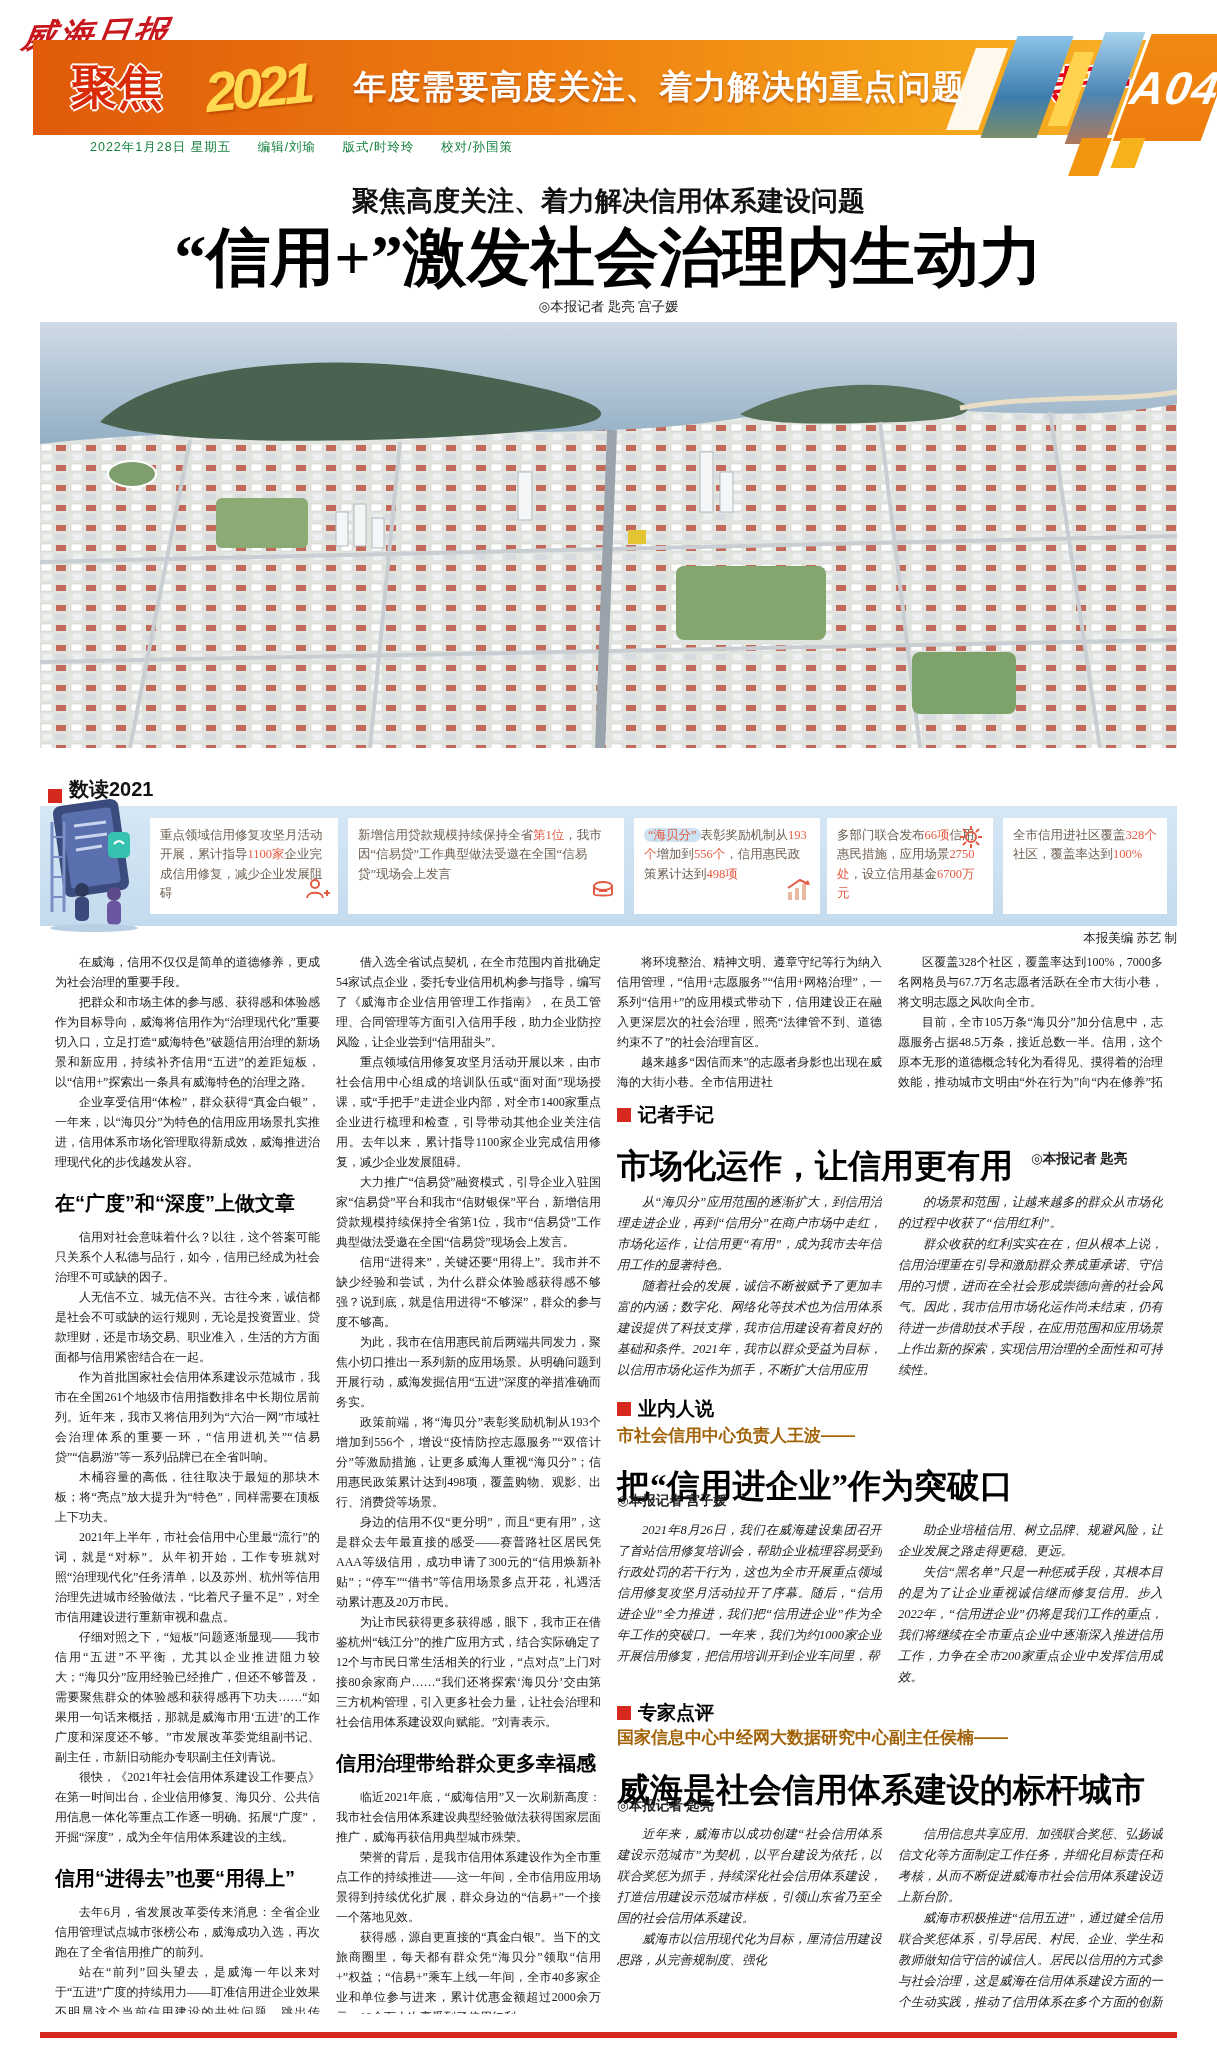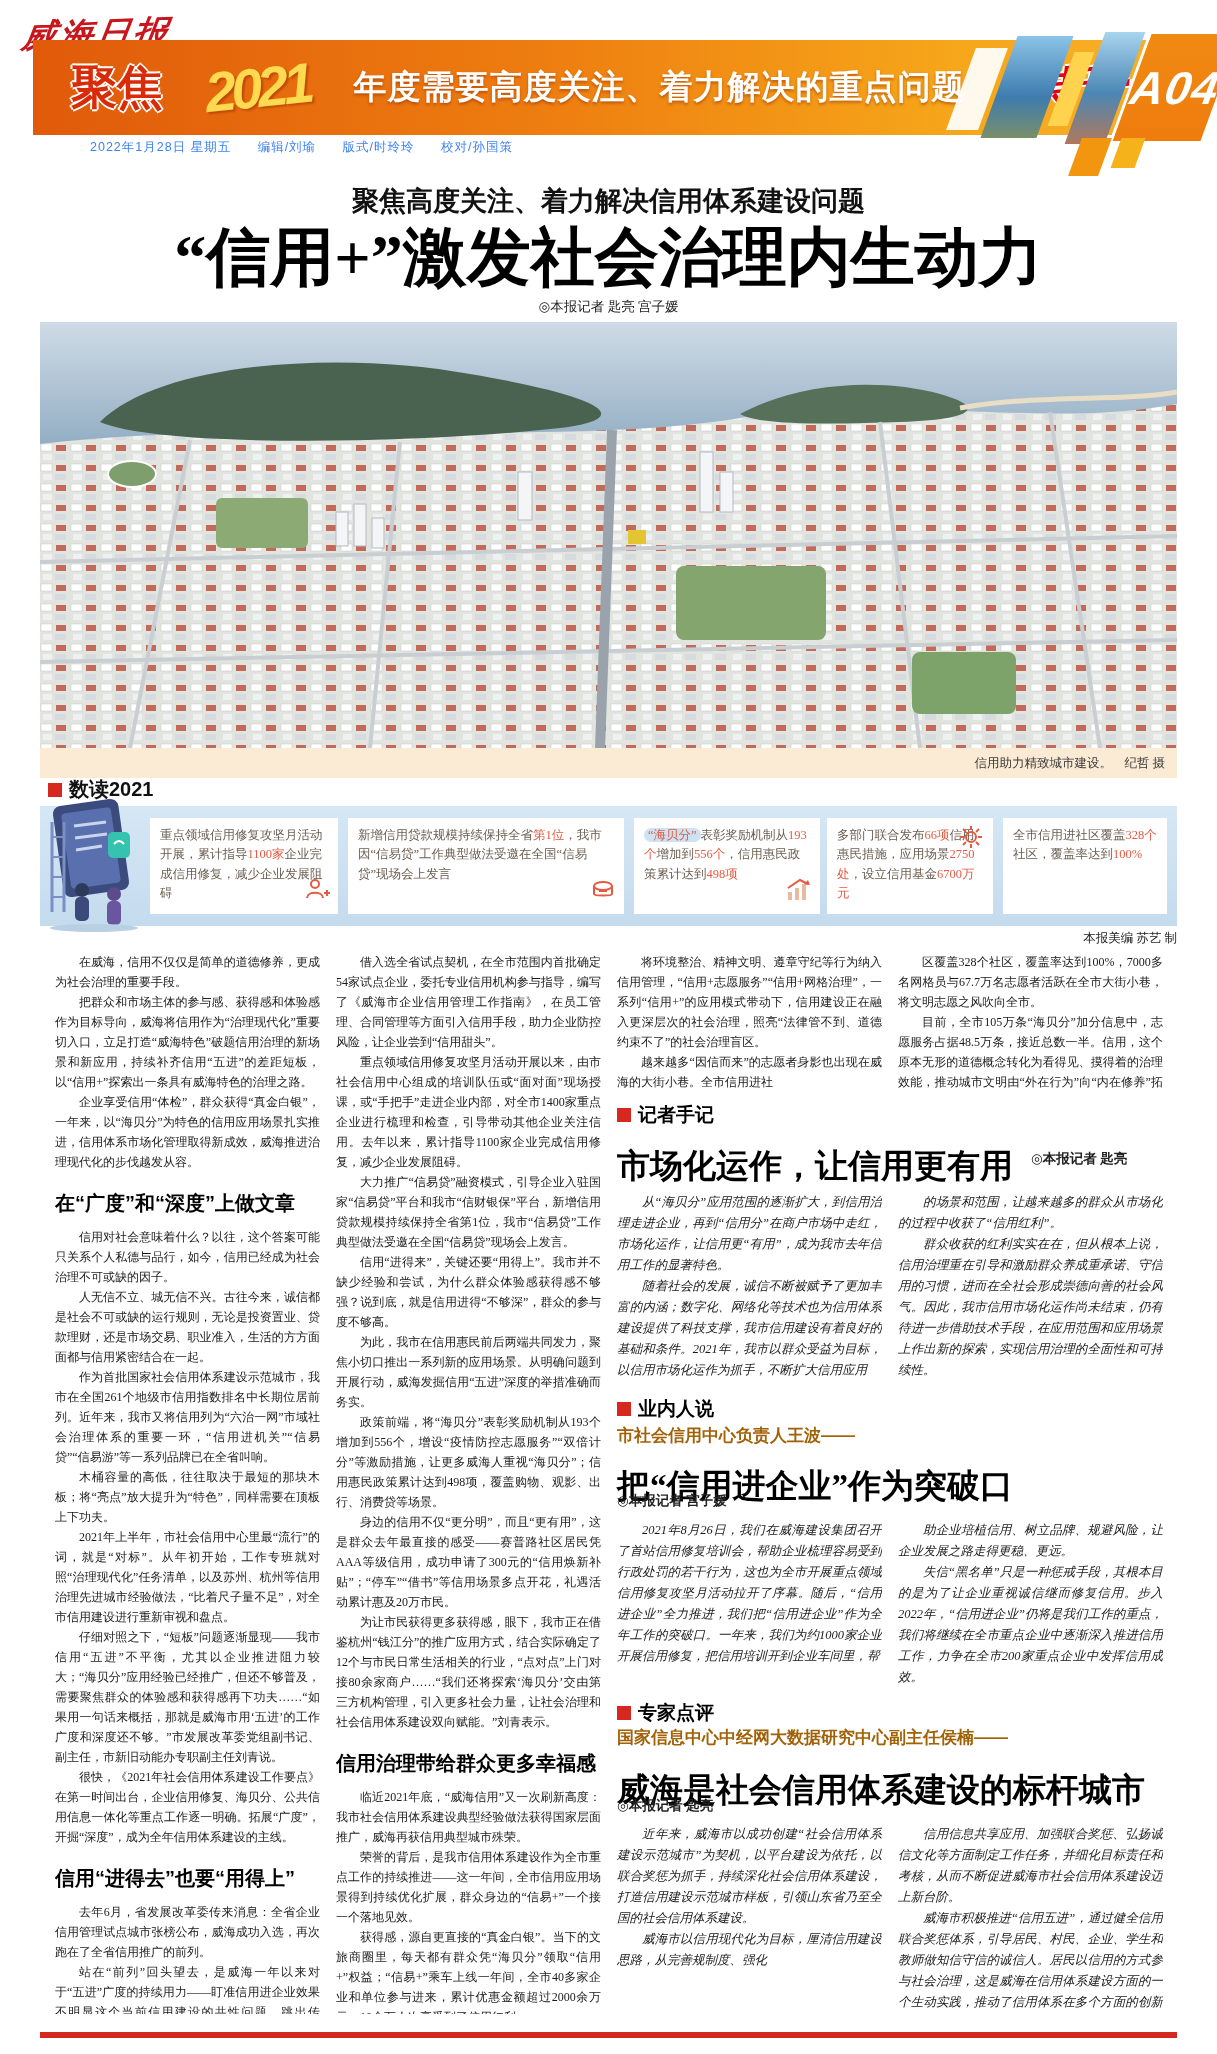--- a/index.html
+++ b/index.html
@@ -20,36 +20,36 @@
       transform:rotate(-6deg);letter-spacing:-5px;text-shadow:2px 2px 2px rgba(160,50,0,.55);}
   .bn-text{font-size:33px;font-weight:900;color:#ffffff;letter-spacing:1px;
       text-shadow:0 2px 3px rgba(150,50,0,.55);}
   .bn-special{font-size:44px;font-weight:900;color:#e60012;font-style:italic;margin-left:10px;
       transform:rotate(-5deg);
       text-shadow:-2px 0 #fff,2px 0 #fff,0 -2px #fff,0 2px #fff;}
   .tile{position:absolute;transform:skewX(-20deg);}
   .a04-tile{left:1096px;top:-6px;width:88px;height:107px;background:linear-gradient(180deg,#f08a12,#ef7c0e);
       border-left:3px solid #fff;display:flex;align-items:center;justify-content:center;}
   .a04{font-size:46px;font-weight:bold;color:#fff;letter-spacing:1px;}
-  .dateline{left:90px;top:139px;font-size:12.5px;color:#3b82f6;letter-spacing:1px;text-align:right;}
+  .dateline{left:90px;top:139px;font-size:12.5px;color:#15803d;letter-spacing:1px;text-align:right;}
   .dateline span{margin-right:22px;}
 
   
   .kicker{left:0;top:183px;width:1217px;text-align:center;font-size:27px;font-weight:900;color:#111;}
   .main-title{left:0;top:214px;width:1217px;text-align:center;font-size:64px;font-weight:900;
       color:#000;letter-spacing:0px;}
   .h-byline{left:0;top:298px;width:1217px;text-align:center;font-size:13.5px;color:#222;}
 
   
   .photo{left:40px;top:322px;width:1137px;height:426px;overflow:hidden;}
   .cap-strip{left:40px;top:748px;width:1137px;height:30px;background:#fbead4;}
   .caption{position:absolute;right:12px;top:0;height:30px;line-height:30px;font-size:12.5px;color:#3a3a3a;}
 
   
-  .stats-label-row{left:48px;top:776px;display:flex;align-items:center;}
+  .stats-label-row{left:48px;top:776px;display:flex;align-items:flex-end;}
   .sq{display:inline-block;width:14px;height:14px;background:#d5281e;margin-right:7px;}
   .stats-label{font-size:20px;font-weight:bold;color:#111;}
   .band{left:40px;top:806px;width:1137px;height:120px;background:linear-gradient(180deg,#d6e7f5,#c4dbee);}
   .card{position:absolute;top:818px;height:96px;background:#fff;padding:8px 10px;box-sizing:border-box;
       font-size:12.5px;line-height:1.55;color:#6b5d50;}
   .seg-hl{color:#e35b43;}
   .seg-pill{background:#cde2f3;color:#e35b43;border-radius:9px;padding:0 4px;}
   .card .icon{position:absolute;right:8px;bottom:6px;}
   .stats-credit{right:40px;top:930px;font-size:12.5px;color:#222;}
 
@@ -142,23 +142,20 @@
         <rect x="296" y="190" width="12" height="34"></rect>
           <rect x="314" y="182" width="12" height="42"></rect>
         <rect x="332" y="196" width="12" height="30"></rect>
           <rect x="478" y="150" width="14" height="48"></rect>
         <rect x="660" y="130" width="13" height="60"></rect>
           <rect x="680" y="150" width="13" height="40"></rect>
       </g>
       <rect x="588" y="208" width="18" height="14" fill="#e3c433"></rect>
     </svg>
   </div>
-  <div class="abs cap-strip">
-    <span class="caption">信用助力精致城市建设。　纪哲 摄</span>
-  </div>
 
   <div class="abs stats-label-row">
     <span class="sq"></span>
     <span class="stats-label sans">数读2021</span>
   </div>
   <div class="abs band"></div>
 
   <div class="abs" style="left:44px;top:792px;width:104px;height:140px;">
     <svg width="104" height="140" viewBox="0 0 104 140">
       <rect x="14" y="10" width="66" height="92" rx="8" fill="#3c4b7d" transform="rotate(-8 47 56)"></rect>

